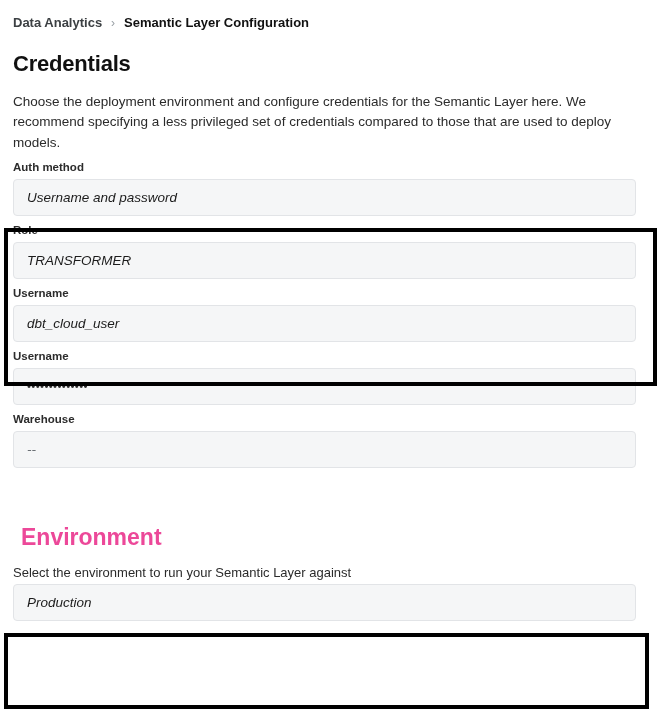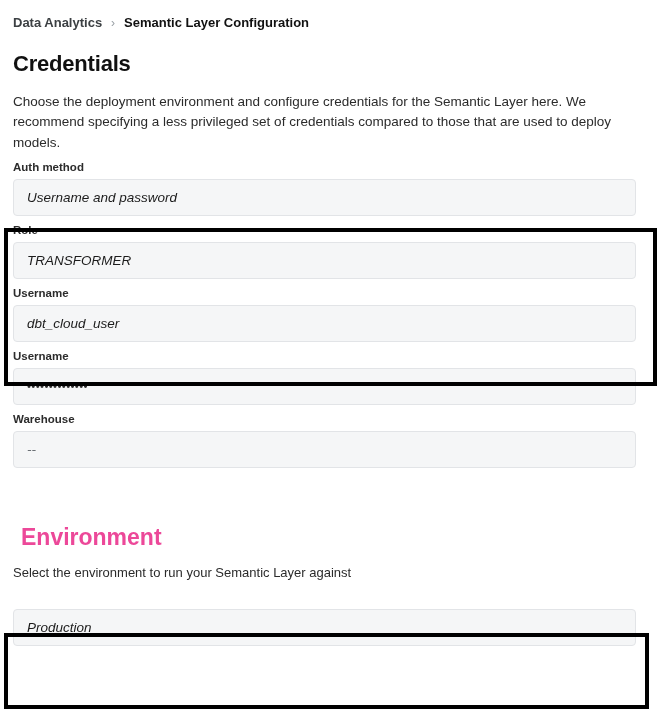--- a/index.html
+++ b/index.html
@@ -110,21 +110,21 @@
     font-weight: bold;
     margin: 8px;
     color: #ec4899;
   }
   .env-desc {
     font-size: 13px;
     margin: 14px 0 0 0;
     color: #2b2b2b;
   }
   .env-select {
-    margin-top: 29px;
+    margin-top: 4px;
   }
 </style>
 </head>
 <body>
 
 <div class="page">
 
   <div class="breadcrumb">
     <span class="crumb-link">Data Analytics</span>
     <span class="crumb-sep">›</span>

